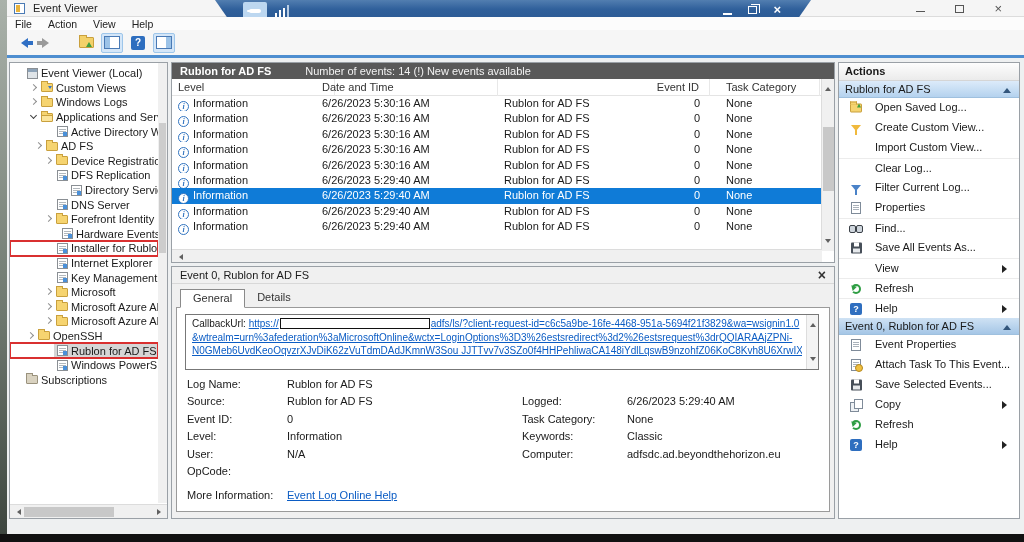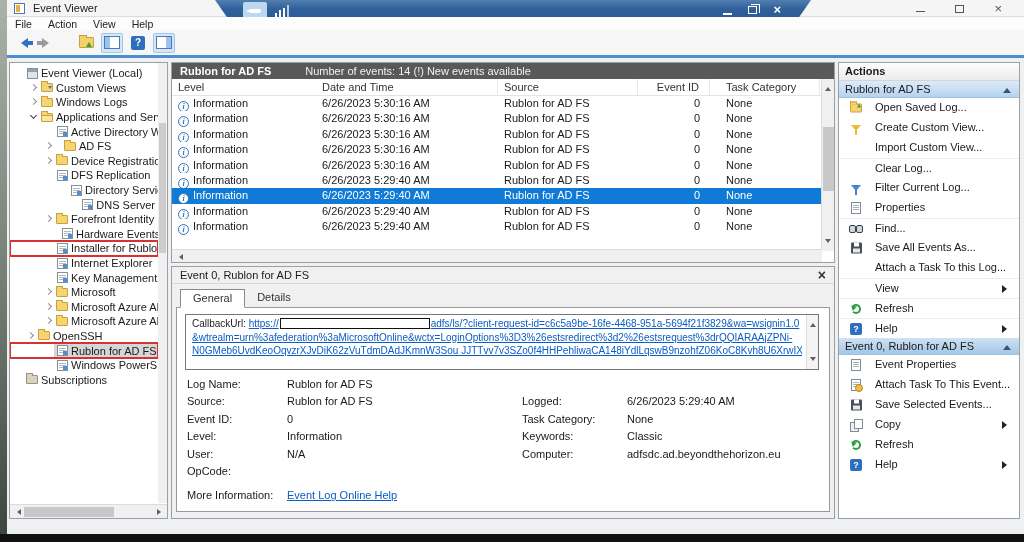--- a/index.html
+++ b/index.html
@@ -290,21 +290,21 @@
       </div>
       <div class="tree-row" style="padding-left: 34px;">
         <span class="expander"></span>
         <span class="tree-label-wrap">
           <span class="tree-icon">
             <span class="ic ic-log"></span>
           </span>
           <span class="tree-label">Active Directory Web Serv</span>
         </span>
       </div>
-      <div class="tree-row" style="padding-left: 34px; gap: 8px;">
+      <div class="tree-row" style="padding-left: 24px;">
         <span class="expander collapsed"></span>
         <span class="tree-label-wrap">
           <span class="tree-icon">
             <span class="ic ic-folder"></span>
           </span>
           <span class="tree-label">AD FS</span>
         </span>
       </div>
       <div class="tree-row" style="padding-left: 34px;">
         <span class="expander collapsed"></span>
@@ -326,21 +326,21 @@
       </div>
       <div class="tree-row" style="padding-left: 48px;">
         <span class="expander"></span>
         <span class="tree-label-wrap">
           <span class="tree-icon">
             <span class="ic ic-log"></span>
           </span>
           <span class="tree-label">Directory Service</span>
         </span>
       </div>
-      <div class="tree-row" style="padding-left: 34px; justify-content: space-between;">
+      <div class="tree-row" style="padding-left: 34px;">
         <span class="expander"></span>
         <span class="tree-label-wrap">
           <span class="tree-icon">
             <span class="ic ic-log"></span>
           </span>
           <span class="tree-label">DNS Server</span>
         </span>
       </div>
       <div class="tree-row" style="padding-left: 34px;">
         <span class="expander collapsed"></span>
@@ -462,21 +462,20 @@
 </div>
 
 <div class="list-panel">
   <div class="list-header">
     <span class="list-title">Rublon for AD FS</span>
     <span class="list-status">Number of events: 14 (!) New events available</span>
   </div>
   <div class="col-header" id="col-header">
       <span class="col-cell" style="left: 0px; width: 163px;">Level</span>
       <span class="col-cell" style="left: 144px; width: 182px;">Date and Time</span>
-      <span class="col-cell" style="left: 326px; width: 140px;">Source</span>
       <span class="col-cell" style="left: 466px; width: 72px; text-align: right; padding-right: 10px;">Event ID</span>
       <span class="col-cell" style="left: 548px; width: 100px;">Task Category</span>
     </div>
   <div class="rows" id="list-rows">
       <div class="lrow">
         <span class="lcell" style="left: 6px; width: 138px;"><span class="i-info">i</span>Information</span>
         <span class="lcell" style="left: 150px; width: 176px;">6/26/2023 5:30:16 AM</span>
         <span class="lcell" style="left: 332px; width: 134px;">Rublon for AD FS</span>
         <span class="lcell" style="left: 472px; width: 66px; text-align: right; padding-right: 10px;">0</span>
         <span class="lcell" style="left: 554px; width: 94px;">None</span>
@@ -650,23 +649,20 @@
           <span class="ic ic-find"></span>
         </span>
         <span class="ai-label">Find...</span>
       </div>
       <div class="action-item">
         <span class="ai-icon">
           <span class="ic ic-save"></span>
         </span>
         <span class="ai-label">Save All Events As...</span>
       </div>
-      <div class="action-item">
-        <span class="ai-label">Attach a Task To this Log...</span>
-      </div>
       <div class="action-item sep">
         <span class="ai-label">View</span>
         <span class="ai-sub"></span>
       </div>
       <div class="action-item sep">
         <span class="ai-icon">
           <span class="ic ic-refresh"></span>
         </span>
         <span class="ai-label">Refresh</span>
       </div>

